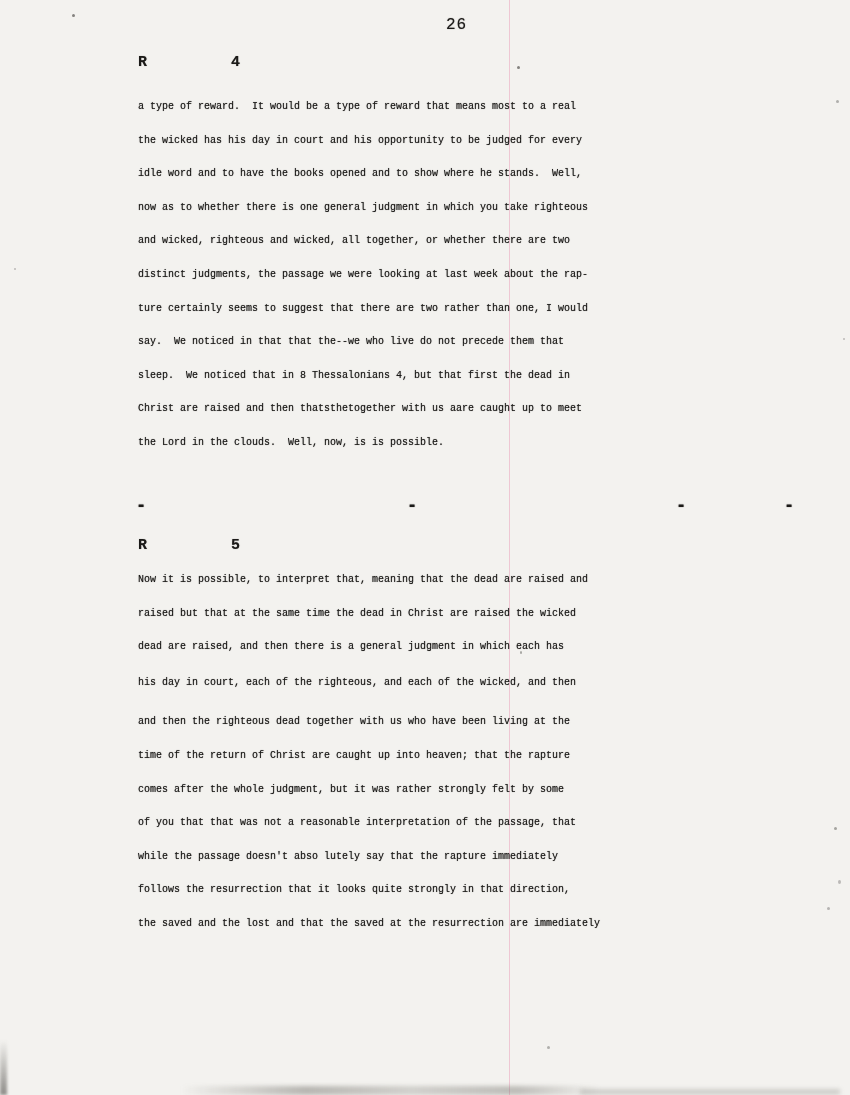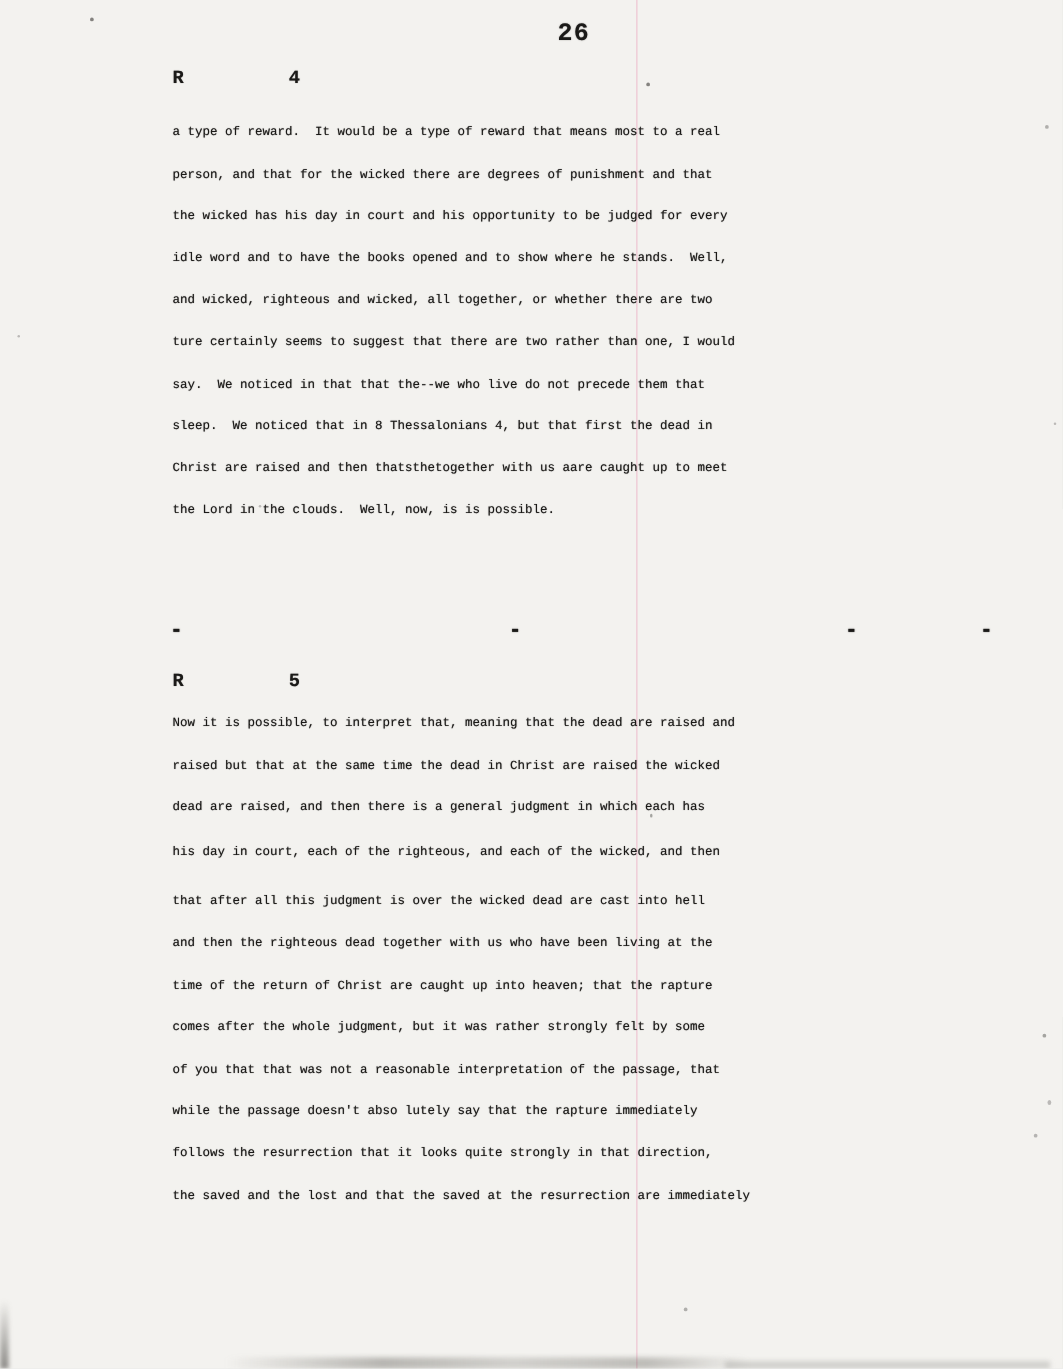--- a/index.html
+++ b/index.html
@@ -22,22 +22,22 @@
     left: 509px;
     top: 0;
     width: 1px;
     height: 1095px;
     background: rgba(231, 130, 165, 0.38);
   }
   .page-number {
     position: absolute;
     left: 446px;
     top: 16px;
-    font-size: 20px;
-    font-weight: 700;
+    font-size: 16px;
+    font-weight: 400;
     letter-spacing: 1px;
     text-shadow: 0 0 1px rgba(27,26,24,0.55);
   }
   .marker {
     position: absolute;
     left: 138px;
     width: 200px;
     height: 22px;
     font-size: 15px;
     font-weight: 700;
@@ -143,24 +143,25 @@
 
   <div class="page-number">26</div>
 
   <div class="marker marker-r4">
     <span class="m-letter">R</span>
     <span class="m-number">4</span>
   </div>
 
   <div class="para para1">
     <div class="line">a type of reward.  It would be a type of reward that means most to a real</div>
-    <div class="line">person, and that for the wicked there are degrees of punishment and that</div>
     <div class="line">the wicked has his day in court and his opportunity to be judged for every</div>
     <div class="line">idle word and to have the books opened and to show where he stands.  Well,</div>
+    <div class="line">now as to whether there is one general judgment in which you take righteous</div>
     <div class="line">and wicked, righteous and wicked, all together, or whether there are two</div>
+    <div class="line">distinct judgments, the passage we were looking at last week about the rap-</div>
     <div class="line">ture certainly seems to suggest that there are two rather than one, I would</div>
     <div class="line">say.  We noticed in that that the--we who live do not precede them that</div>
     <div class="line">sleep.  We noticed that in 8 Thessalonians 4, but that first the dead in</div>
     <div class="line">Christ are raised and then thatsthetogether with us aare caught up to meet</div>
     <div class="line">the Lord in the clouds.  Well, now, is is possible.</div>
   </div>
 
   <div class="divider">
     <span class="dash d1">-</span>
     <span class="dash d2">-</span>
@@ -171,21 +172,20 @@
   <div class="marker marker-r5">
     <span class="m-letter">R</span>
     <span class="m-number">5</span>
   </div>
 
   <div class="para para2">
     <div class="line">Now it is possible, to interpret that, meaning that the dead are raised and</div>
     <div class="line">raised but that at the same time the dead in Christ are raised the wicked</div>
     <div class="line">dead are raised, and then there is a general judgment in which each has</div>
     <div class="line">his day in court, each of the righteous, and each of the wicked, and then</div>
-    <div class="line">that after all this judgment is over the wicked dead are cast into hell</div>
     <div class="line">and then the righteous dead together with us who have been living at the</div>
     <div class="line">time of the return of Christ are caught up into heaven; that the rapture</div>
     <div class="line">comes after the whole judgment, but it was rather strongly felt by some</div>
     <div class="line">of you that that was not a reasonable interpretation of the passage, that</div>
     <div class="line">while the passage doesn't abso lutely say that the rapture immediately</div>
     <div class="line">follows the resurrection that it looks quite strongly in that direction,</div>
     <div class="line">the saved and the lost and that the saved at the resurrection are immediately</div>
   </div>
 
   <span class="speck sp1"></span>

